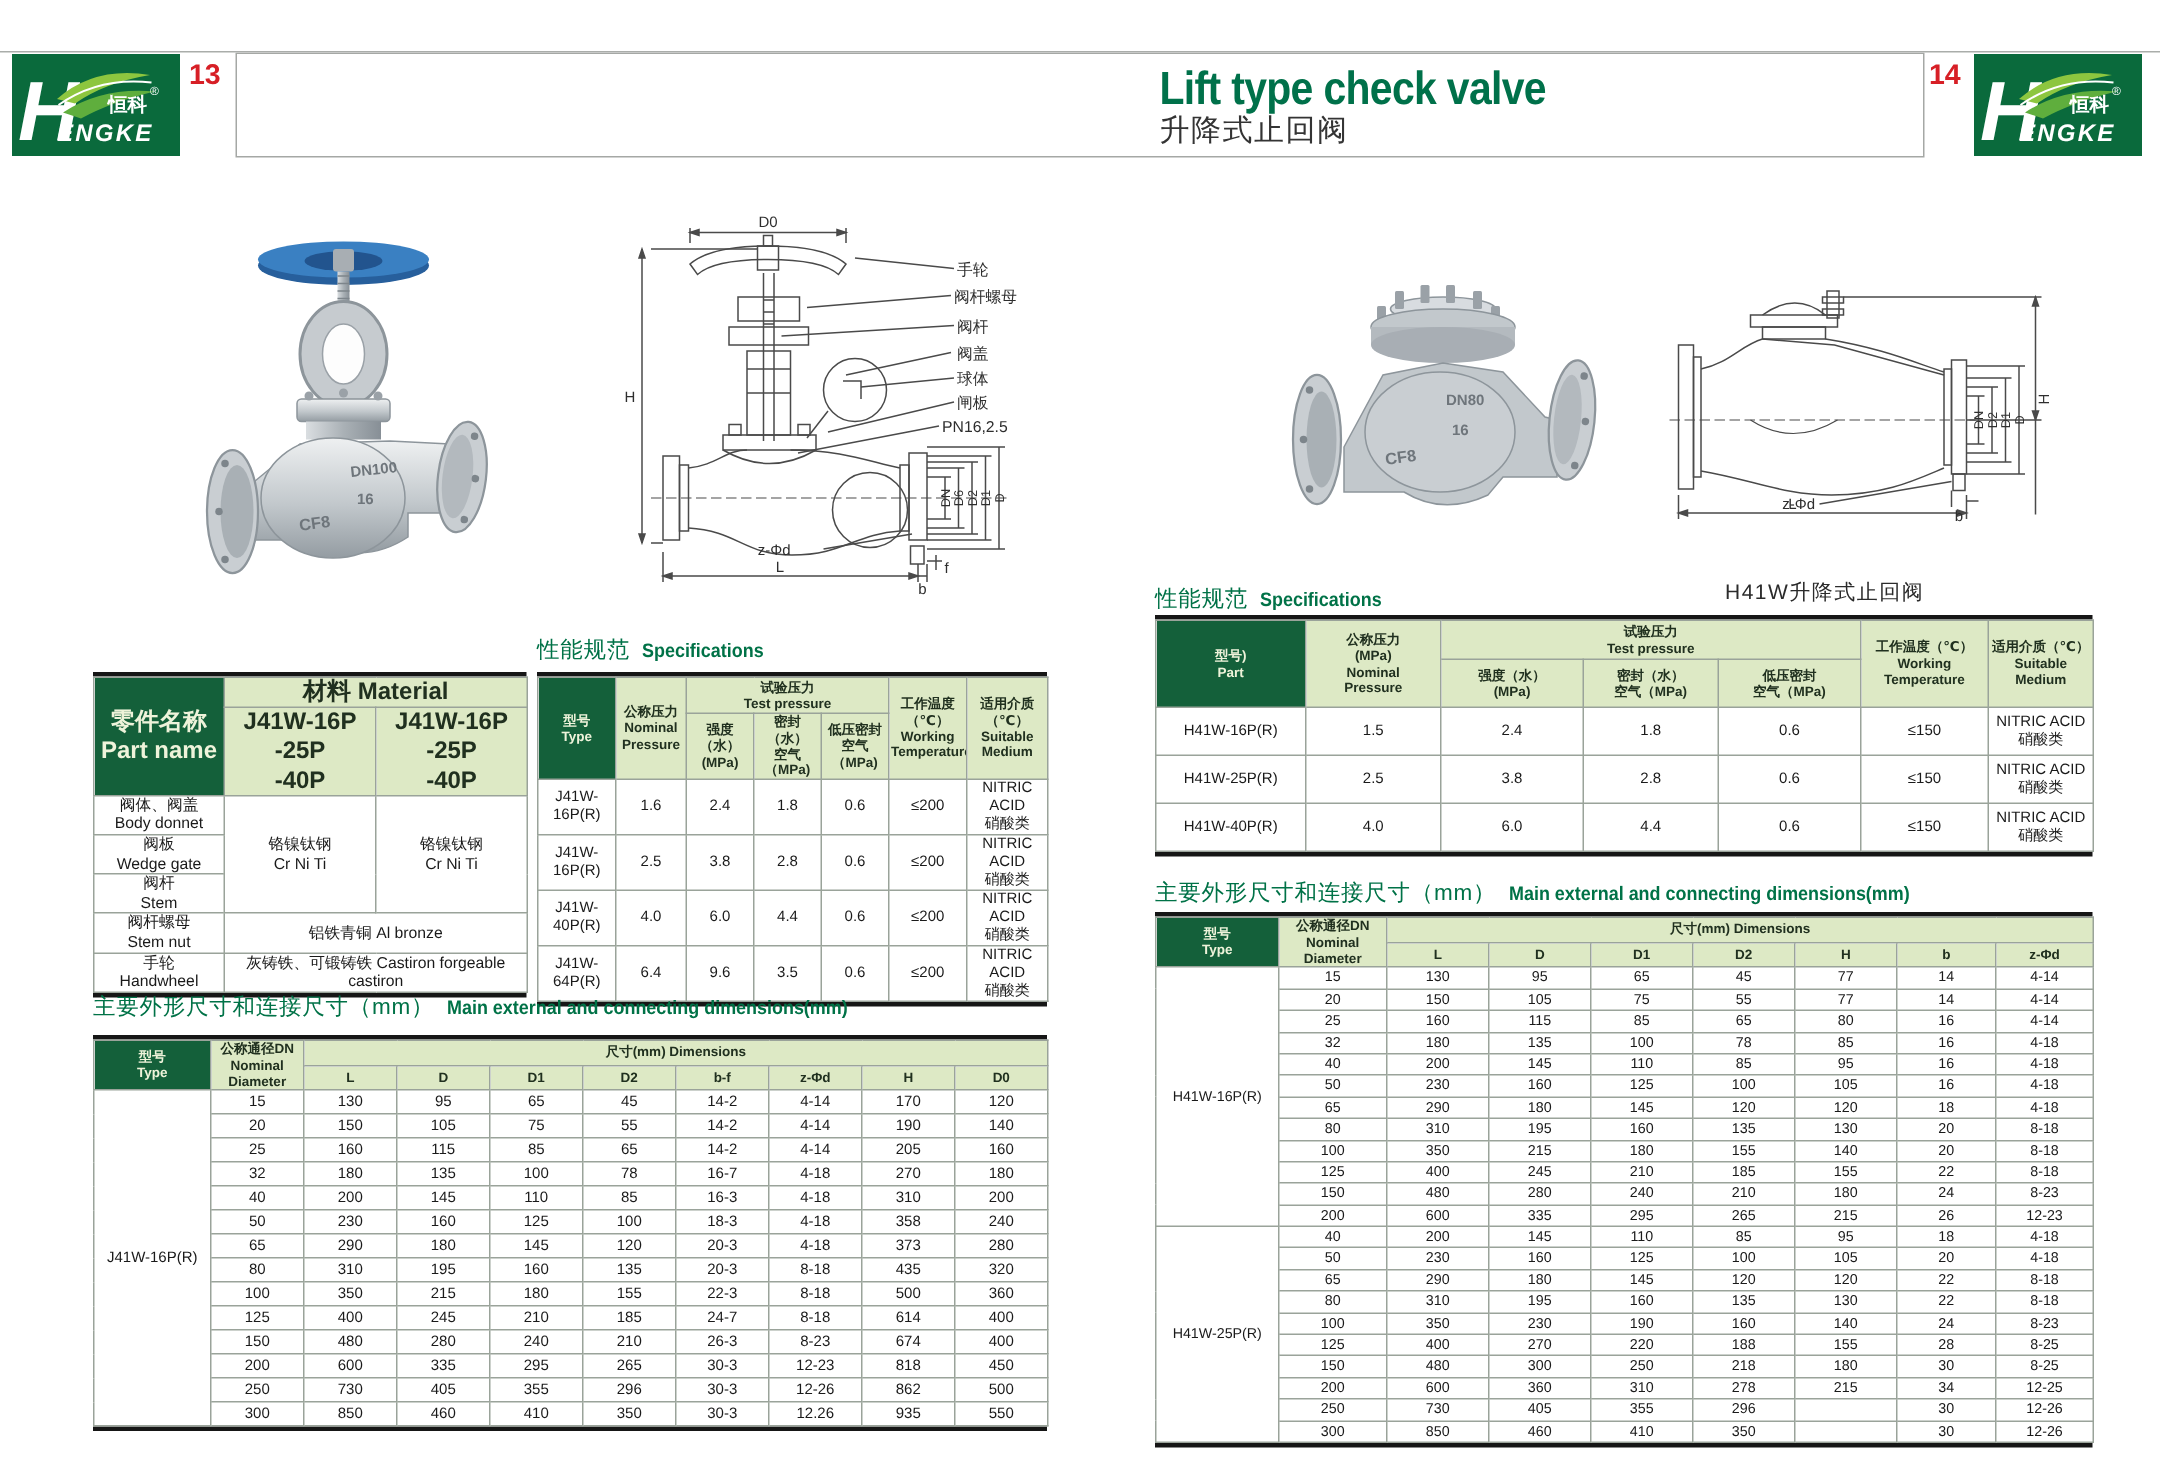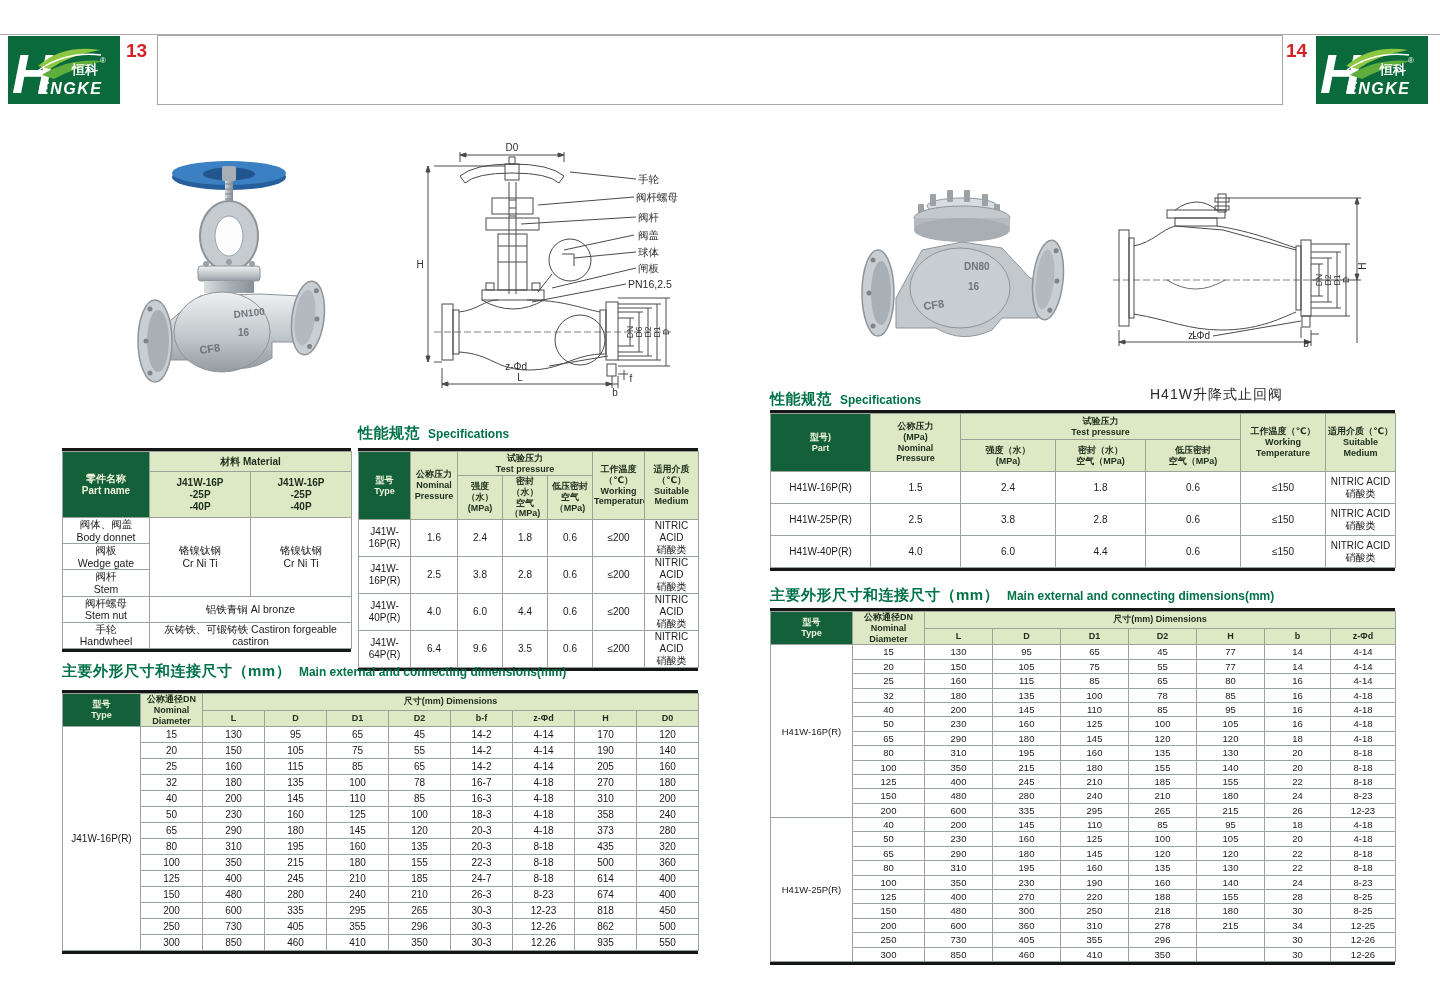--- a/index.html
+++ b/index.html
@@ -12,54 +12,58 @@
              border:1px solid #a5a8a5;box-sizing:border-box;}
   .title-group{position:absolute;top:6px;}
   .title-en{font-weight:bold;color:#00714a;font-size:31px;line-height:33px;
             display:inline-block;transform:scaleX(.88);transform-origin:left center;letter-spacing:-.5px;}
   .title-zh{font-size:20px;color:#343434;line-height:24px;letter-spacing:1px;}
   .logo-box{position:absolute;top:36px;width:112px;height:68px;}
   .pagenum{position:absolute;top:37px;font-size:19px;font-weight:bold;color:#d71f26;line-height:27px;}
 
   
   .sec-title{position:absolute;white-space:nowrap;}
-  .sec-title .zh{font-size:15px;font-weight:bold;color:#007247;letter-spacing:.5px;}
+  .sec-title .zh{font-size:15px;font-weight:normal;color:#007247;letter-spacing:.5px;}
   .sec-title .en{font-size:13px;font-weight:bold;color:#007247;margin-left:8px;
                  display:inline-block;transform:scaleX(.92);transform-origin:left center;}
 
   
   .tblwrap{position:absolute;border-top:3px solid #161616;border-bottom:3px solid #161616;background:#fff;}
   table.tbl{border-collapse:collapse;table-layout:fixed;width:100%;}
   .tbl th,.tbl td{border:1px solid #9aa39a;text-align:center;vertical-align:middle;
                   padding:0 1px;white-space:pre-line;line-height:1.2;overflow:hidden;}
   .tbl .hd-dark{background:#14603a;color:#eef3da;font-weight:bold;}
   .tbl .hd-light{background:#dde9c5;color:#20301f;font-weight:bold;}
   .tbl td{color:#1a1a1a;}
   .mat td{font-size:10.5px;}
-  .mat th{font-size:10px;}
+  .mat th{font-size:16px;}
   .spec td{height:31px;font-size:10px;}
   .spec th{font-size:9px;}
   .dimsL td{height:15px;font-size:10px;}
   .dimsL th{font-size:9px;}
   .dimsR td{height:13.4px;font-size:9.5px;}
   .dimsR th{font-size:9px;}
   .type-col{background:#fff;font-size:10px;}
 
   
   .abs{position:absolute;}
   .caption{position:absolute;font-size:14px;color:#2b2b2b;letter-spacing:1px;}
   svg text{font-family:"Liberation Sans","DejaVu Sans",sans-serif;}
 </style>
 </head>
 <body>
 <div id="canvas">
 
 <div class="topline"></div>
 
 <div class="title-box">
+  <div class="title-group" style="left:615px;">
+    <div class="title-en">Lift type check valve</div>
+    <div class="title-zh">升降式止回阀</div>
+  </div>
 </div>
 
 <div class="pagenum" style="left:126px;">13</div>
 <div class="pagenum" style="left:1286px;">14</div>
 
 <div class="logo-box" style="left:8px;">
   <svg width="112" height="68" viewBox="0 0 112 68">
     <rect width="112" height="68" fill="#0a6a3c"></rect>
     <text x="4" y="57" font-size="56" font-weight="bold" font-style="italic" fill="#ffffff">H</text>
     <path d="M30,30 Q55,8 92,14 Q62,19 42,33 Z" fill="#8dc63f"></path>

